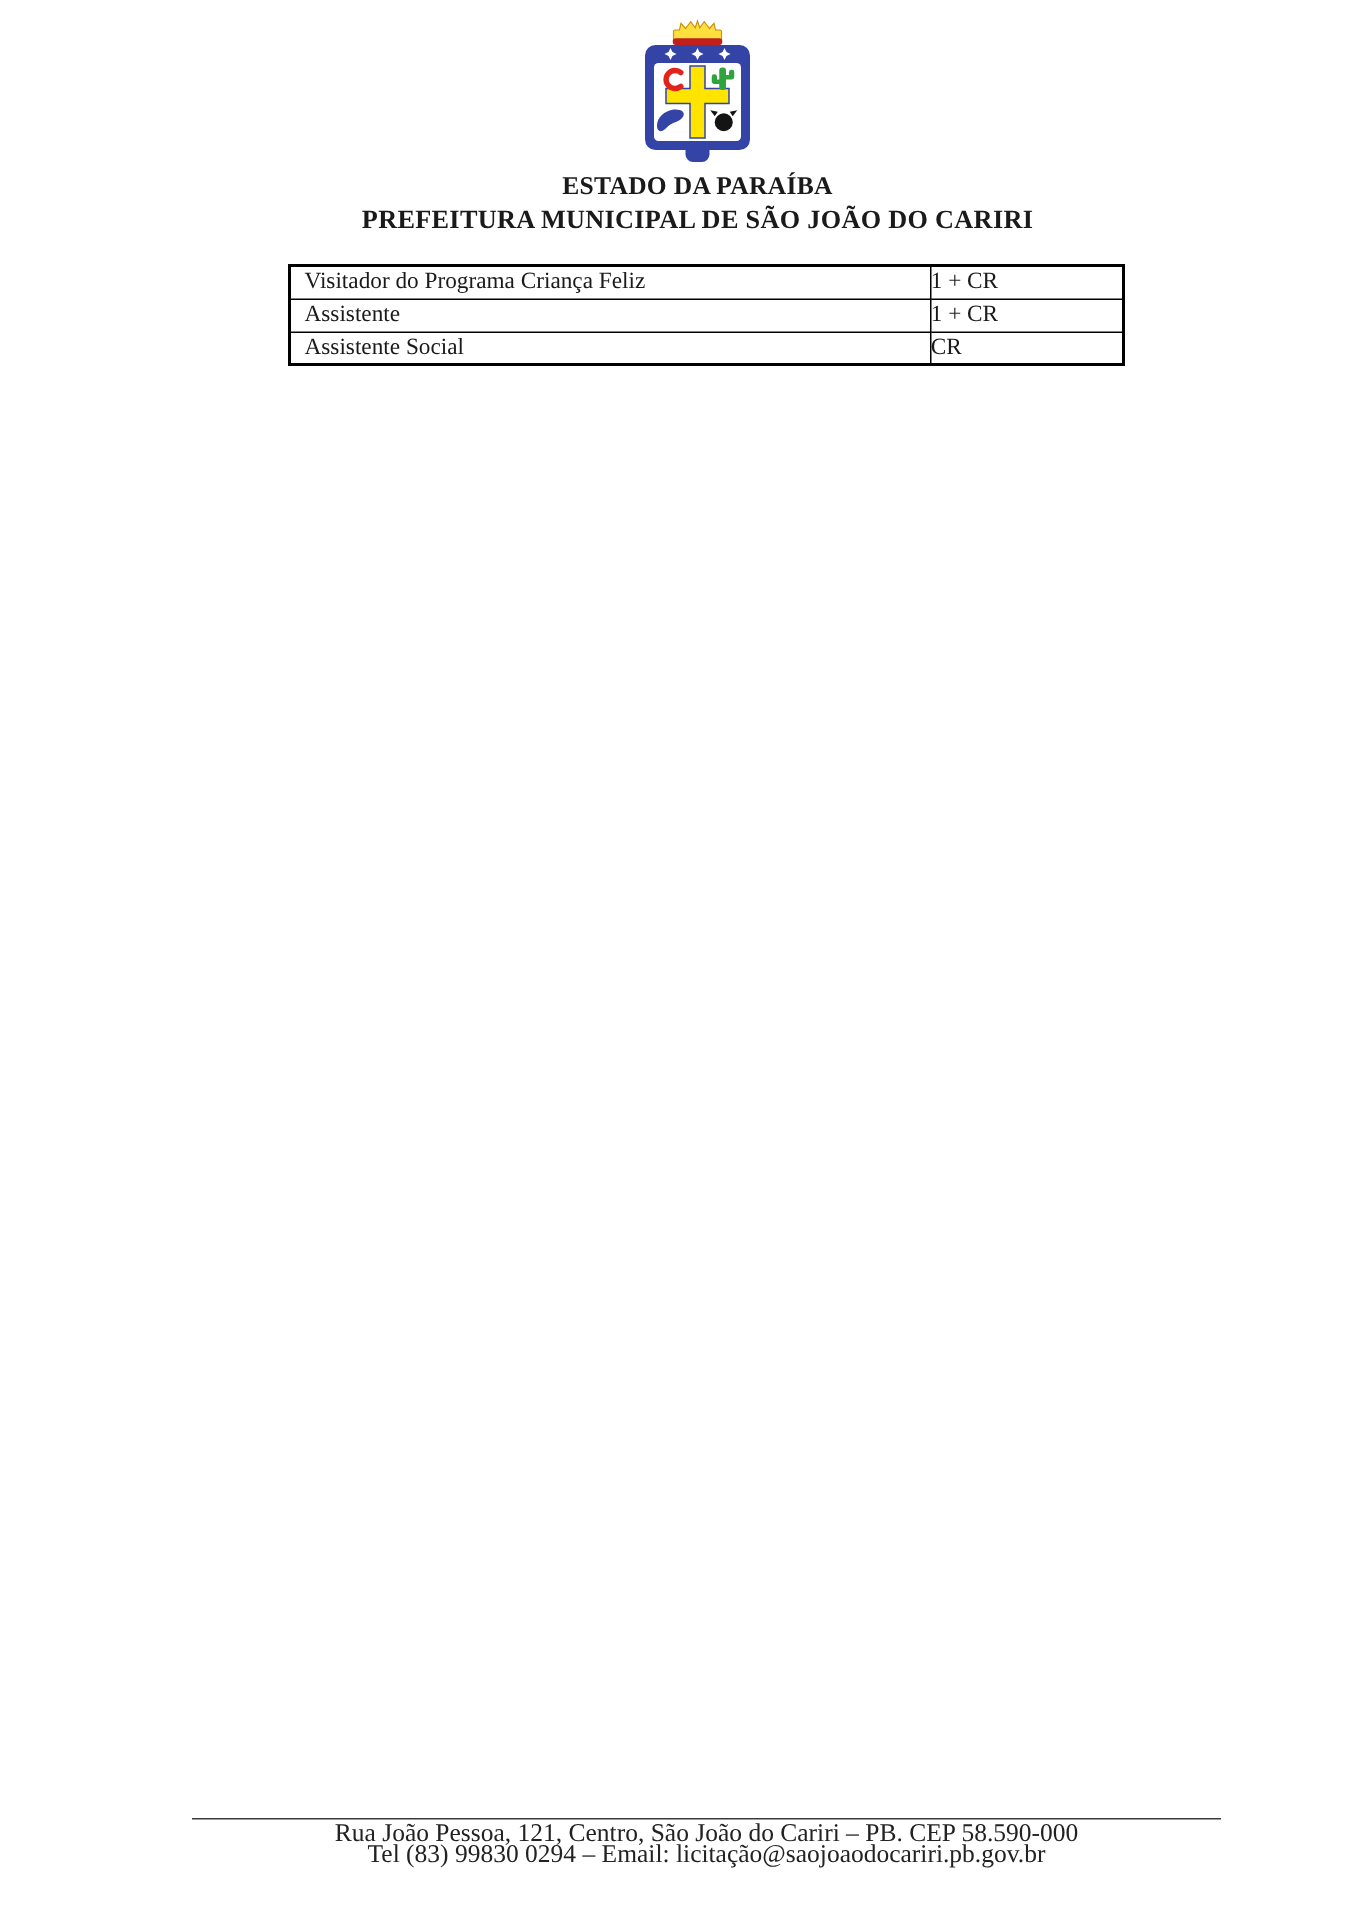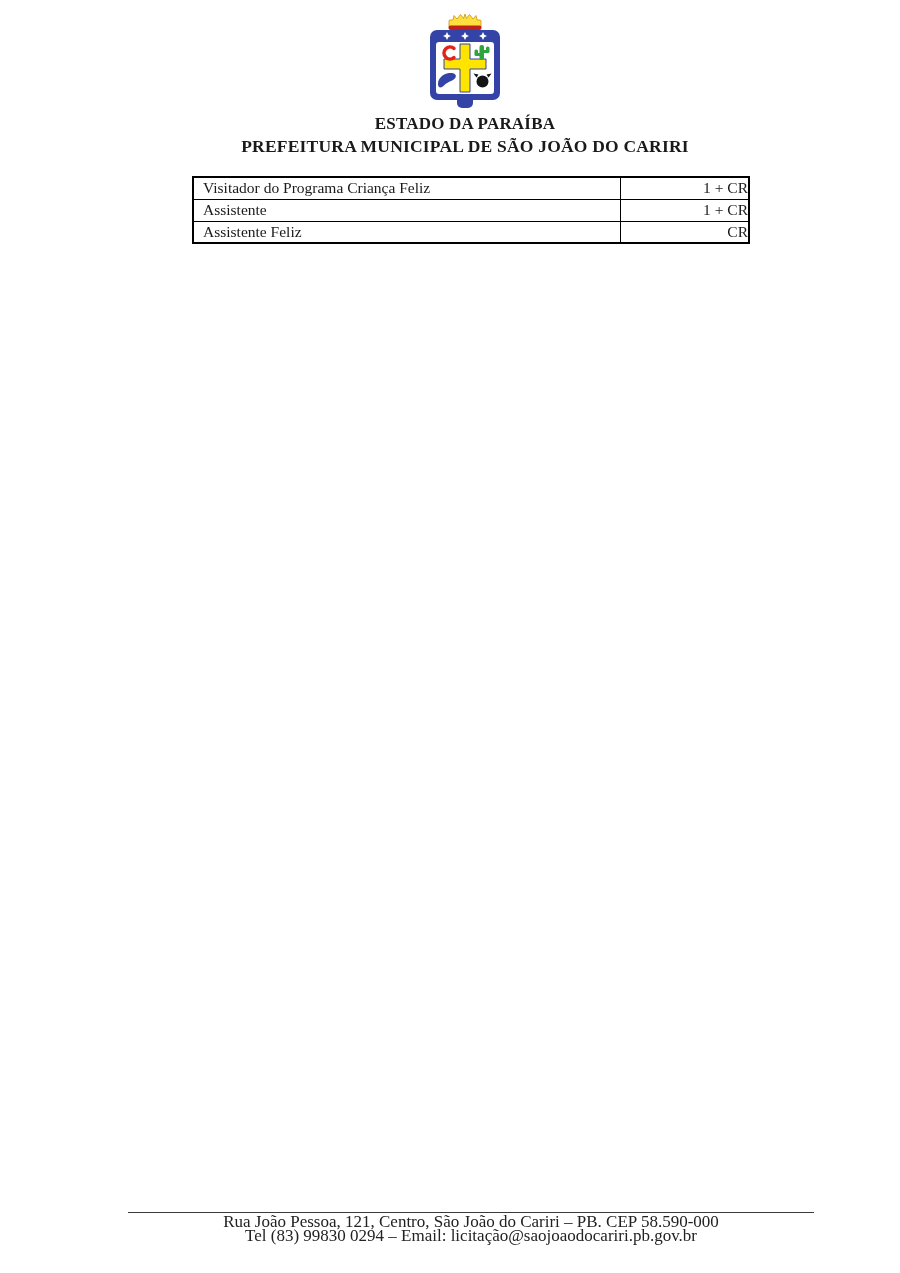--- a/index.html
+++ b/index.html
@@ -46,21 +46,21 @@
   .positions-table td {
     border: 1px solid #000;
     height: 22px;
     font-size: 15.5px;
     padding: 0;
     vertical-align: middle;
     white-space: nowrap;
     margin-top: 30px;
   }
   .positions-table td.cell-position { width: 427px; padding-left: 9px; }
-  .positions-table td.cell-vacancies { width: 129px; text-align: right; }
+  .positions-table td.cell-vacancies { width: 129px; text-align: left; }
 
   .footer-rule {
     position: absolute;
     left: 128px; top: 1212px; width: 686px;
     border-top: 1px solid #3a3a3a;
     height: 0;
   }
   .footer-text {
     position: absolute;
     left: 128px; top: 1215px; width: 686px;
@@ -115,21 +115,21 @@
   <tbody>
     <tr>
       <td class="cell-position">Visitador do Programa Criança Feliz</td>
       <td class="cell-vacancies">1 + CR</td>
     </tr>
     <tr>
       <td class="cell-position">Assistente</td>
       <td class="cell-vacancies">1 + CR</td>
     </tr>
     <tr>
-      <td class="cell-position">Assistente Feliz</td>
+      <td class="cell-position">Assistente Social</td>
       <td class="cell-vacancies">CR</td>
     </tr>
   </tbody>
 </table>
 
 <div class="footer-rule"></div>
 <div class="footer-text">
   <div>Rua João Pessoa, 121, Centro, São João do Cariri – PB. CEP 58.590-000</div>
   <div>Tel (83) 99830 0294 – Email: licitação@saojoaodocariri.pb.gov.br</div>
 </div>

